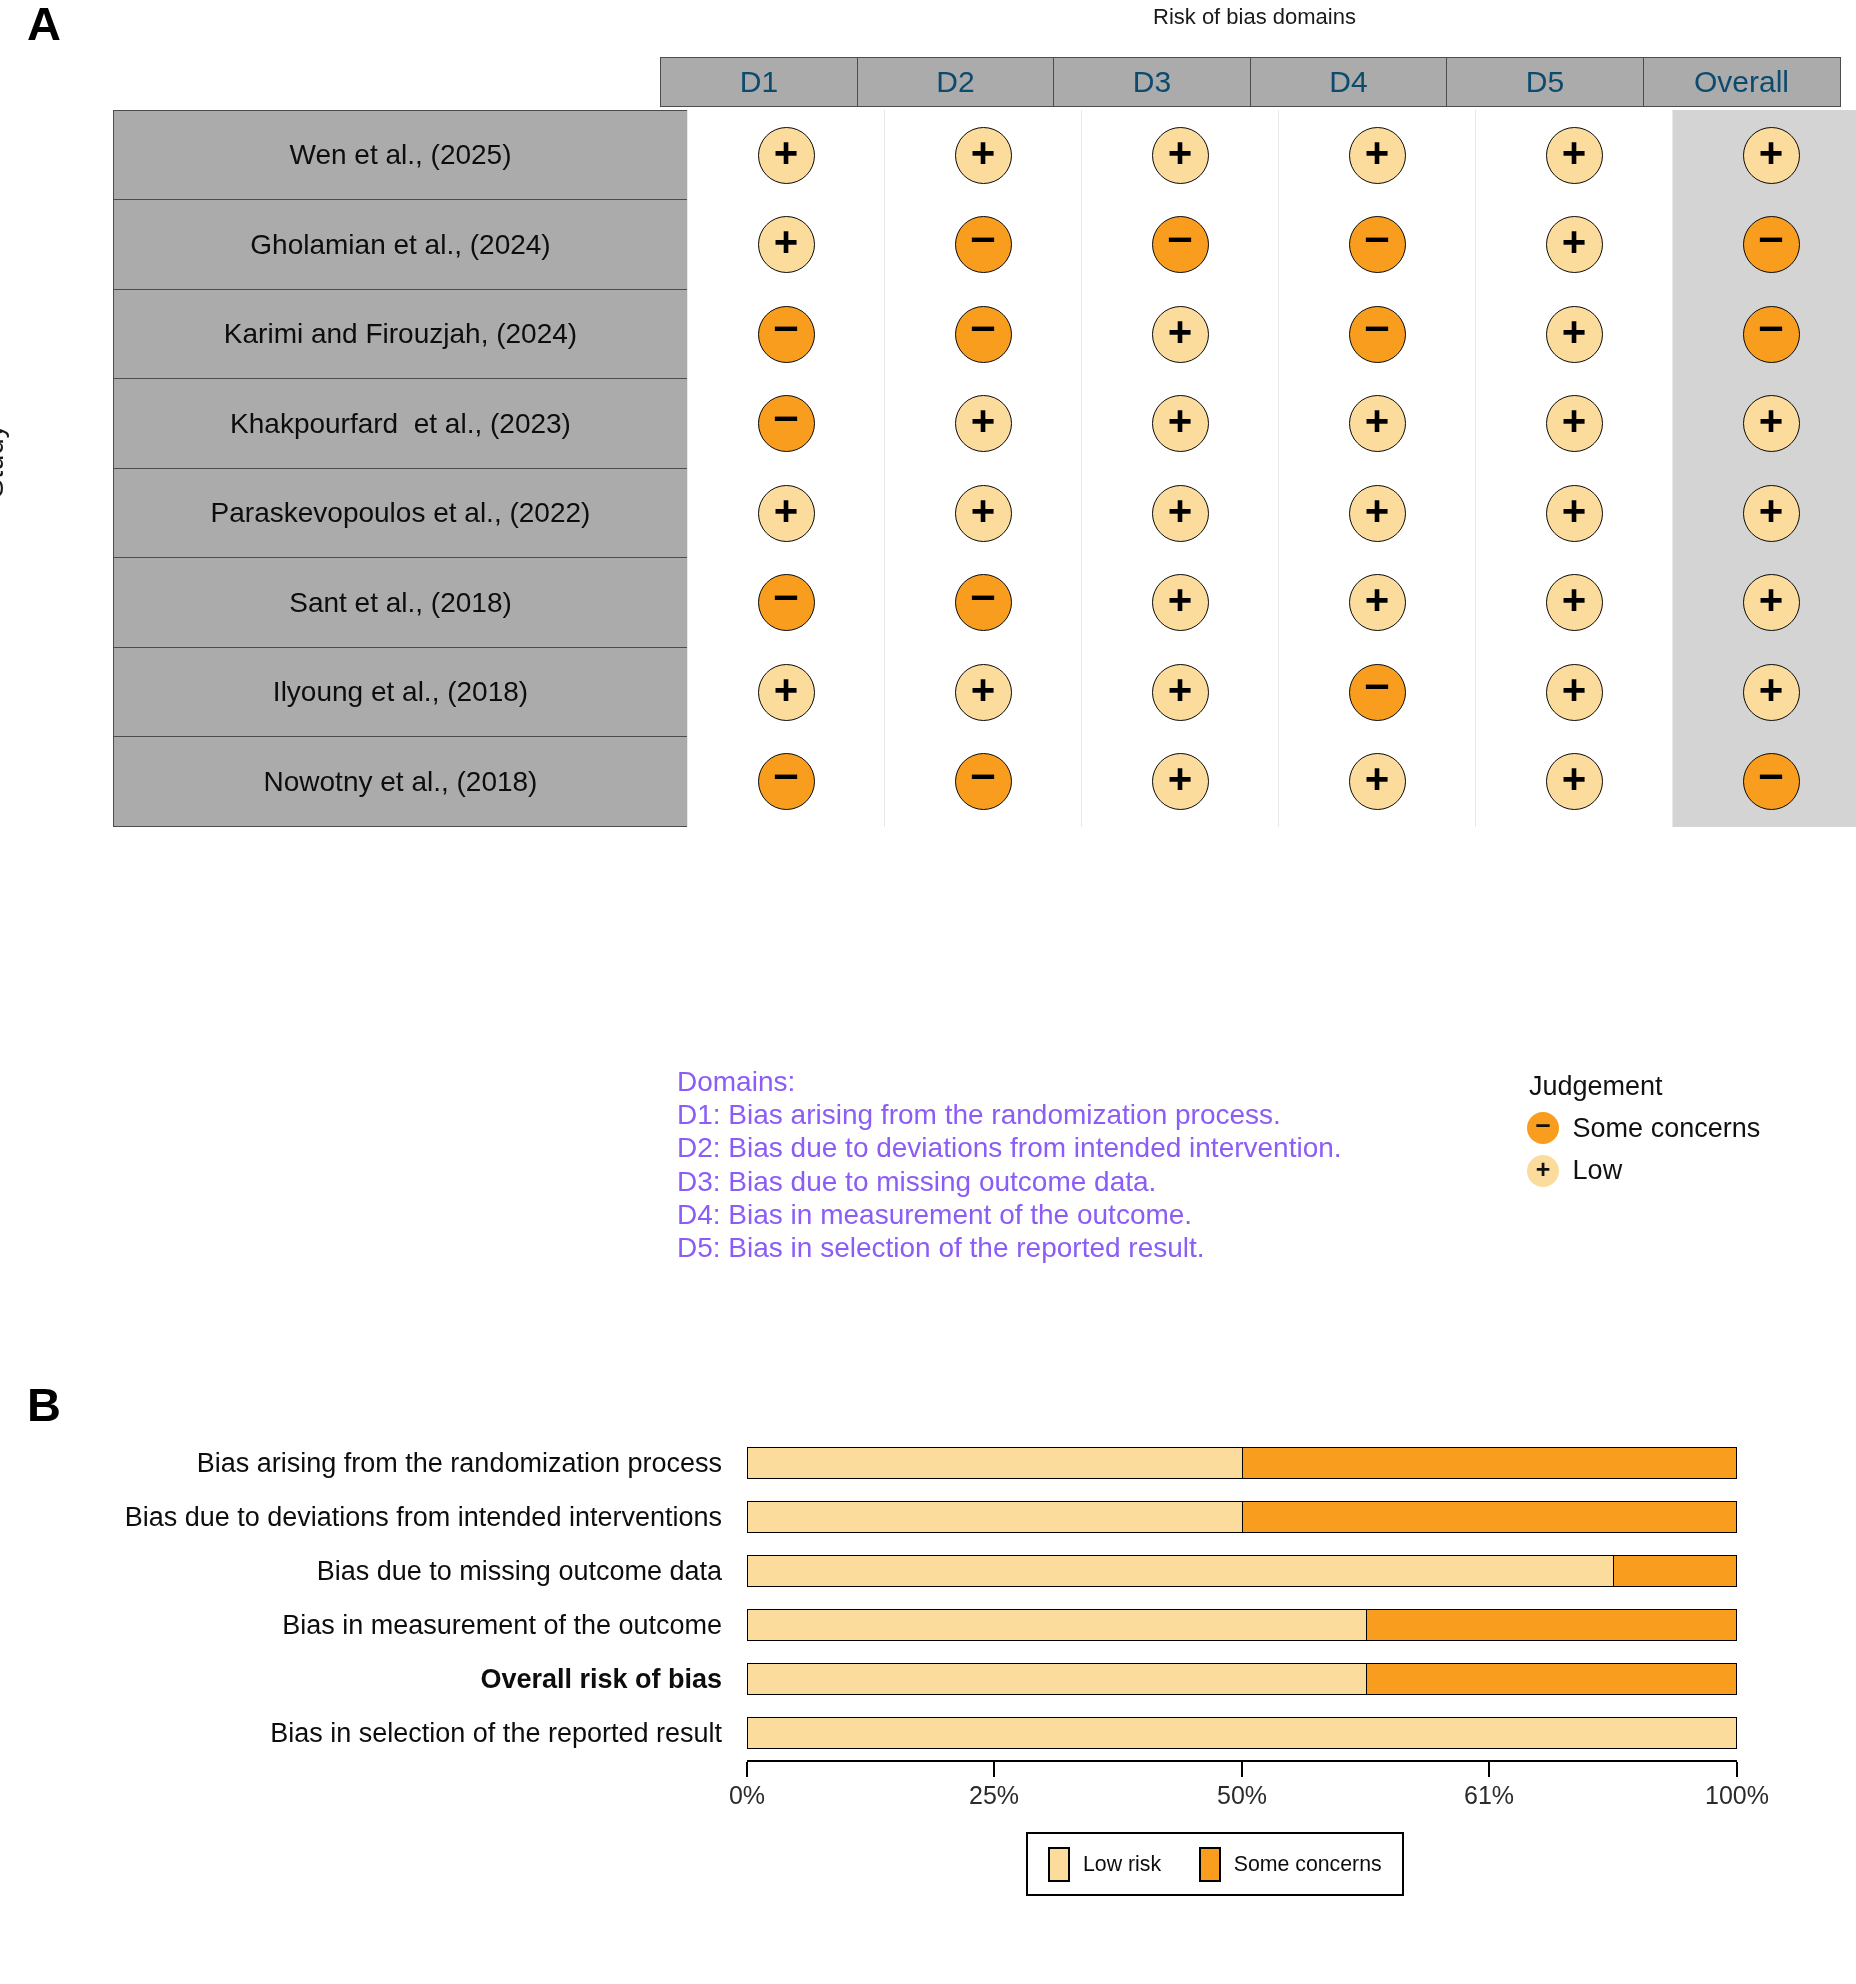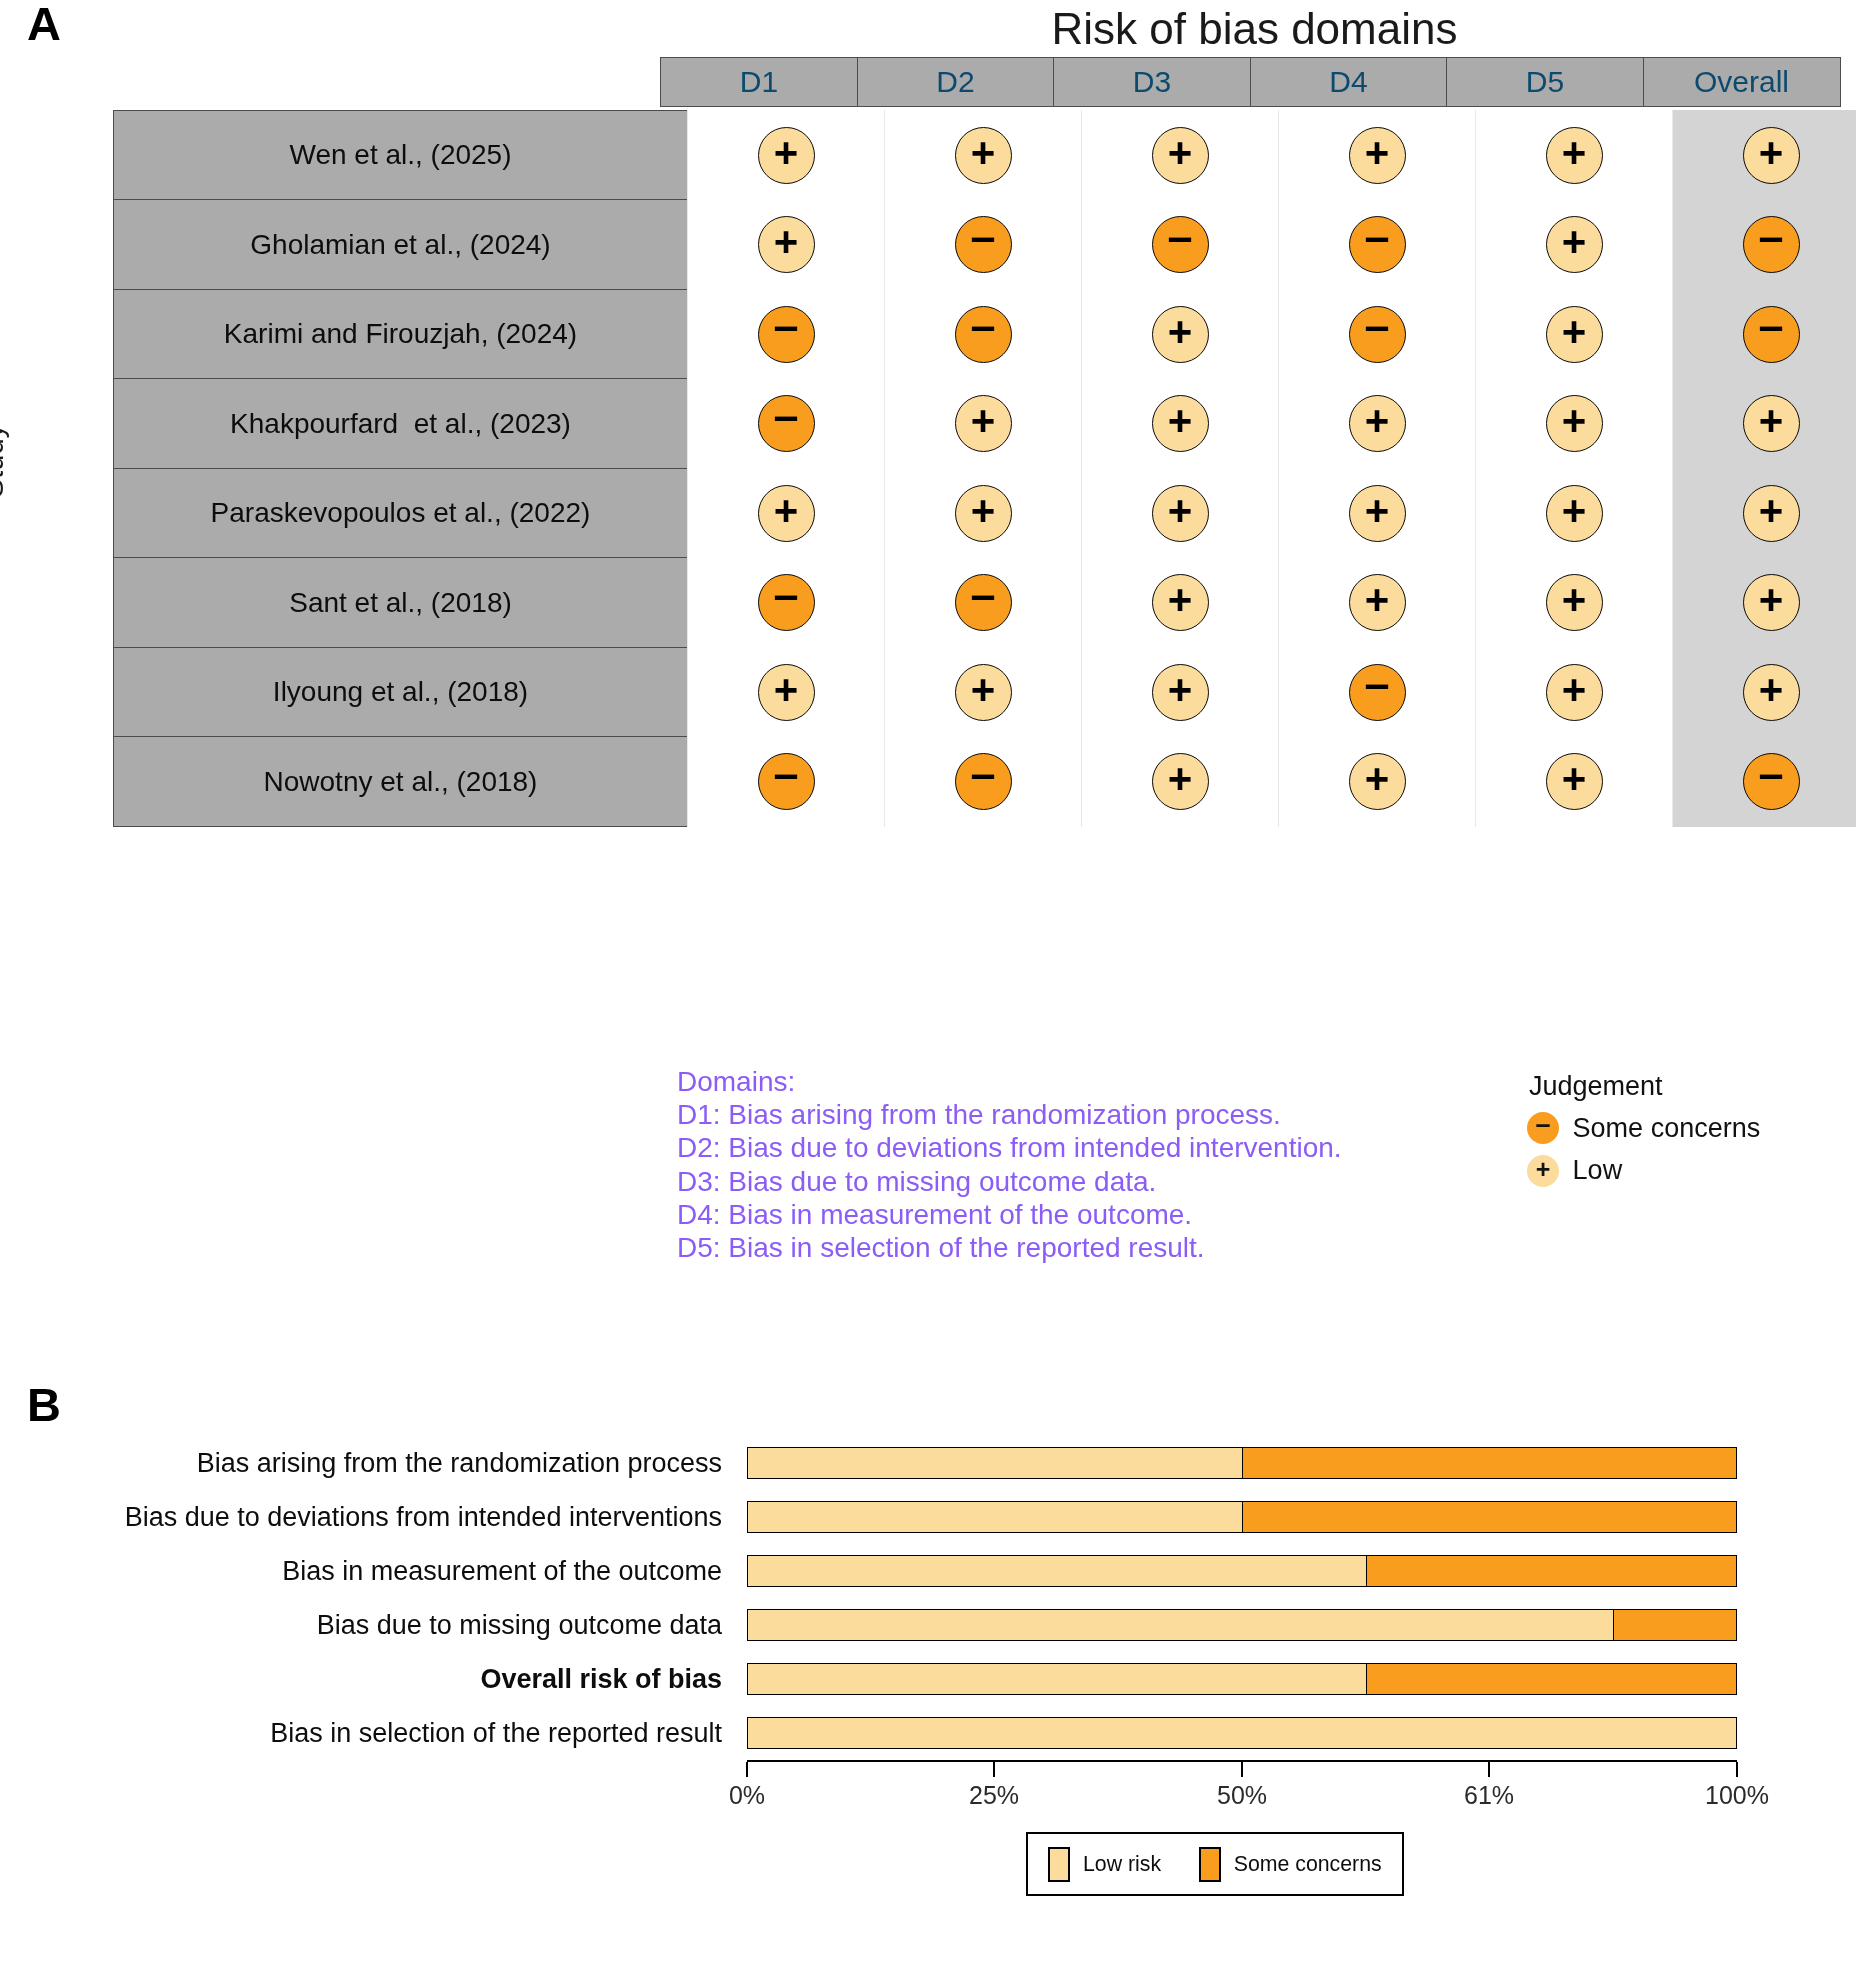--- a/index.html
+++ b/index.html
@@ -23,21 +23,21 @@
     letter-spacing: 0px;
   }
   #panel-a-letter { left:27px; top:-3.9px; }
   #panel-b-letter { left:27px; top:1377px; }
 
   #rob-title {
     position:absolute;
     left: 660px; top: 3.9px;
     width: 1189px;
     text-align:center;
-    font-size: 44px;
+    font-size: 22px;
     color:#1a1a1a;
   }
 
   
   #rob-table {
     position:absolute;
     left: 85px;
     top: 57px;
   }
   .tbl-header-row { display:flex; margin-left: 575px; }
@@ -519,31 +519,31 @@
         </div>
       </div>
       <div class="bar-row">
         <div class="bar-label">Bias due to deviations from intended interventions</div>
         <div class="bar-track">
           <div class="seg-low" style="width: 50%;"></div>
           <div class="seg-some" style="width: 50%;"></div>
         </div>
       </div>
       <div class="bar-row">
+        <div class="bar-label">Bias due to missing outcome data</div>
+        <div class="bar-track">
+          <div class="seg-low" style="width: 87.5%;"></div>
+          <div class="seg-some" style="width: 12.5%;"></div>
+        </div>
+      </div>
+      <div class="bar-row">
         <div class="bar-label">Bias in measurement of the outcome</div>
         <div class="bar-track">
           <div class="seg-low" style="width: 62.5%;"></div>
           <div class="seg-some" style="width: 37.5%;"></div>
-        </div>
-      </div>
-      <div class="bar-row">
-        <div class="bar-label">Bias due to missing outcome data</div>
-        <div class="bar-track">
-          <div class="seg-low" style="width: 87.5%;"></div>
-          <div class="seg-some" style="width: 12.5%;"></div>
         </div>
       </div>
       <div class="bar-row">
         <div class="bar-label bold">Overall risk of bias</div>
         <div class="bar-track">
           <div class="seg-low" style="width: 62.5%;"></div>
           <div class="seg-some" style="width: 37.5%;"></div>
         </div>
       </div>
       <div class="bar-row">

